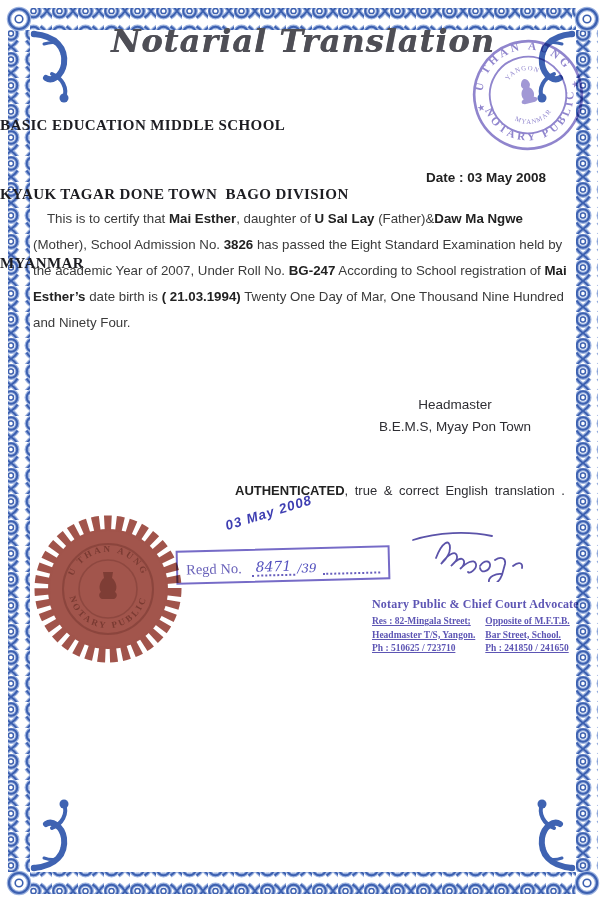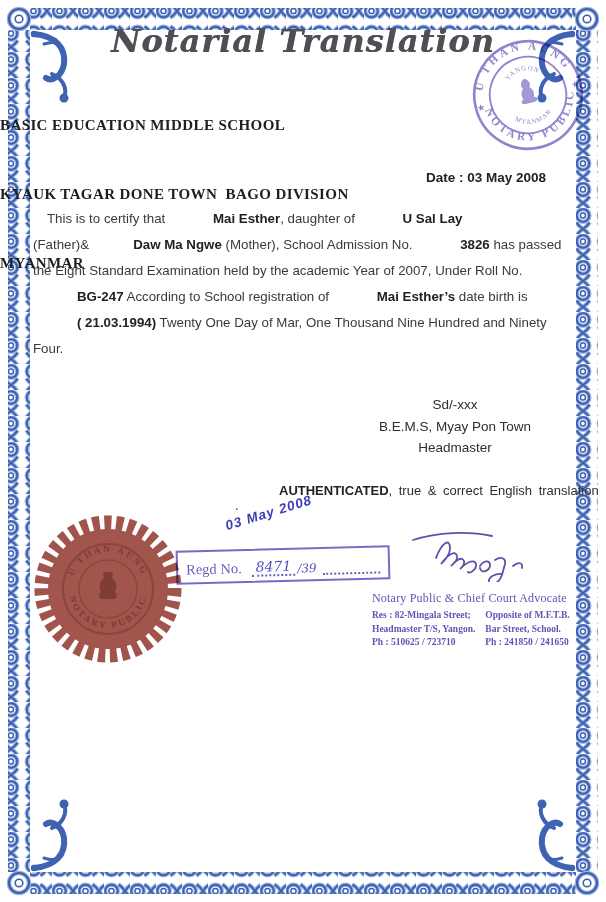--- a/index.html
+++ b/index.html
@@ -15,21 +15,21 @@
     font-family:"DejaVu Serif",serif;font-style:italic;font-weight:700;
     font-size:32px;color:#4e4e55;letter-spacing:1px;
     text-shadow:0.4px 0.4px 0 #6a6a72;
   }
   .school{top:68px;left:0;width:100%;text-align:left;
     font-family:"Liberation Serif",serif;font-weight:700;font-size:15px;
     color:#1d1d22;line-height:23px;letter-spacing:.4px;white-space:pre-wrap;}
   .date-line{top:170px;right:60px;font-weight:700;font-size:13.5px;color:#222;}
   .body-par{top:206px;left:33px;width:542px;font-size:13.3px;line-height:26px;
     color:#3a3a3a;text-indent:14px;margin:0;}
-  .body-par .b,.auth .b{font-weight:700;color:#222;margin-left:44px;}
+  .body-par .b,.auth .b{font-weight:700;color:#222;}
   .sd-block{top:394px;left:330px;width:250px;text-align:center;
     font-size:13.5px;line-height:21.5px;color:#2e2e33;}
   .auth{top:483px;left:235px;font-size:13px;color:#2e2e33;word-spacing:3px;}
   
   .round-stamp{top:33px;left:466px;width:124px;height:124px;
     transform:rotate(-14deg);mix-blend-mode:multiply;opacity:.9;}
   
   .red-seal{top:508px;left:28px;width:160px;height:162px;mix-blend-mode:multiply;opacity:.95;}
   
   .date-stamp{top:518px;left:228px;transform:rotate(-17deg);transform-origin:left bottom;
@@ -44,22 +44,22 @@
     border-bottom:2px dotted #5a50b8;padding:0 4px;}
   .regd .suf{font-family:"DejaVu Serif",serif;font-style:italic;font-size:12px;color:#4340b8;margin-left:2px;}
   .regd .dots{flex:1;border-bottom:2px dotted #5a50b8;margin-left:6px;height:1px;}
   
   .sig{top:512px;left:398px;width:150px;height:70px;mix-blend-mode:multiply;}
   
   .notary{top:582px;left:372px;width:224px;color:#5d55b4;
     font-family:"Liberation Serif",serif;filter:blur(.3px);mix-blend-mode:multiply;}
   .notary .nm{font-size:16px;font-weight:700;letter-spacing:2px;display:inline;}
   .notary .deg{font-size:10.5px;font-weight:700;letter-spacing:.5px;display:inline;margin-left:4px;}
-  .notary .ttl{font-size:12px;font-weight:400;letter-spacing:.2px;margin-top:9px;}
-  .notary .cols{display:flex;gap:10px;margin-top:3px;font-size:9.5px;line-height:13.5px;font-weight:700;}
+  .notary .ttl{font-size:12px;font-weight:700;letter-spacing:.2px;margin-top:15px;}
+  .notary .cols{display:flex;gap:10px;margin-top:3px;font-size:9.5px;line-height:13.5px;font-weight:700;text-decoration:underline;}
   .border-svg{top:0;left:0;}
 </style>
 </head>
 <body>
 
 <div class="page">
 
   <svg class="abs border-svg" width="606" height="902" viewBox="0 0 606 902">
     <defs>
       <pattern id="ch" width="26" height="22" patternUnits="userSpaceOnUse">
@@ -131,23 +131,22 @@
       <text x="107" y="64" font-size="9" text-anchor="middle" stroke="none">★</text>
       <path stroke="none" opacity=".85" d="M56,48 c2,-5 6,-5 8,0 c1,2 0,4 -1,5 c3,2 4,7 2,10 c4,1 4,4 0,5 l-10,0 c-4,-1 -3,-4 0,-5 c-2,-3 -1,-8 2,-10 c-1,-1 -2,-3 -1,-5 z"></path>
     </g>
   </svg>
 
   <div class="abs date-line">Date : 03 May 2008</div>
 
   <p class="abs body-par"><span>This is to certify that </span><span class="b">Mai Esther</span><span>, daughter of </span><span class="b">U Sal Lay</span><span> (Father)&amp;</span><span class="b">Daw Ma Ngwe</span><span> (Mother), School Admission No. </span><span class="b">3826</span><span> has passed the Eight Standard Examination held by the academic Year of 2007, Under Roll No. </span><span class="b">BG-247</span><span> According to School registration of </span><span class="b">Mai Esther’s</span><span> date birth is </span><span class="b">( 21.03.1994)</span><span> Twenty One Day of Mar, One Thousand Nine Hundred and Ninety Four.</span></p>
 
   <div class="abs sd-block">
-    <div>Sd/-xxx</div>
+    <div>Headmaster</div>
     <div>B.E.M.S, Myay Pon Town</div>
-    <div>Headmaster</div>
   </div>
 
   <div class="abs auth"><span class="b">AUTHENTICATED</span><span>, true &amp; correct English translation .</span></div>
 
   <svg class="abs red-seal" viewBox="0 0 160 162">
     <circle cx="80" cy="81" r="66" fill="none" stroke="#9c4b41" stroke-width="15" stroke-dasharray="7.2 4.6"></circle>
     <circle cx="80" cy="81" r="60" fill="#9c4b41"></circle>
     <circle cx="80" cy="81" r="58" fill="#a2514636"></circle>
     <circle cx="80" cy="81" r="45" fill="none" stroke="#7d362e" stroke-width="2" opacity=".75"></circle>
     <circle cx="80" cy="81" r="29" fill="none" stroke="#7d362e" stroke-width="1.6" opacity=".65"></circle>

